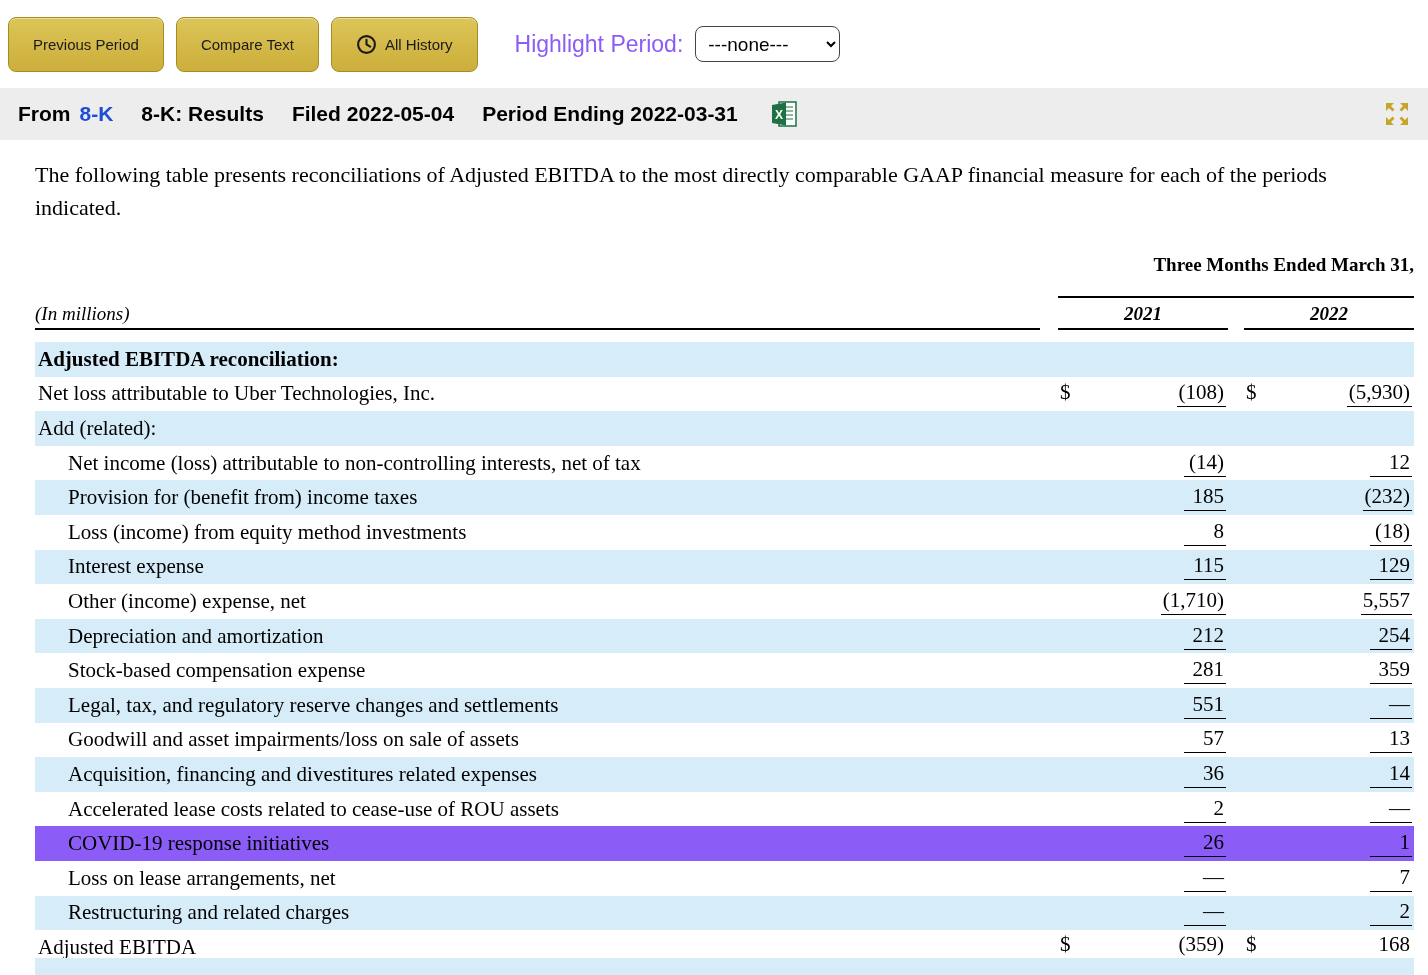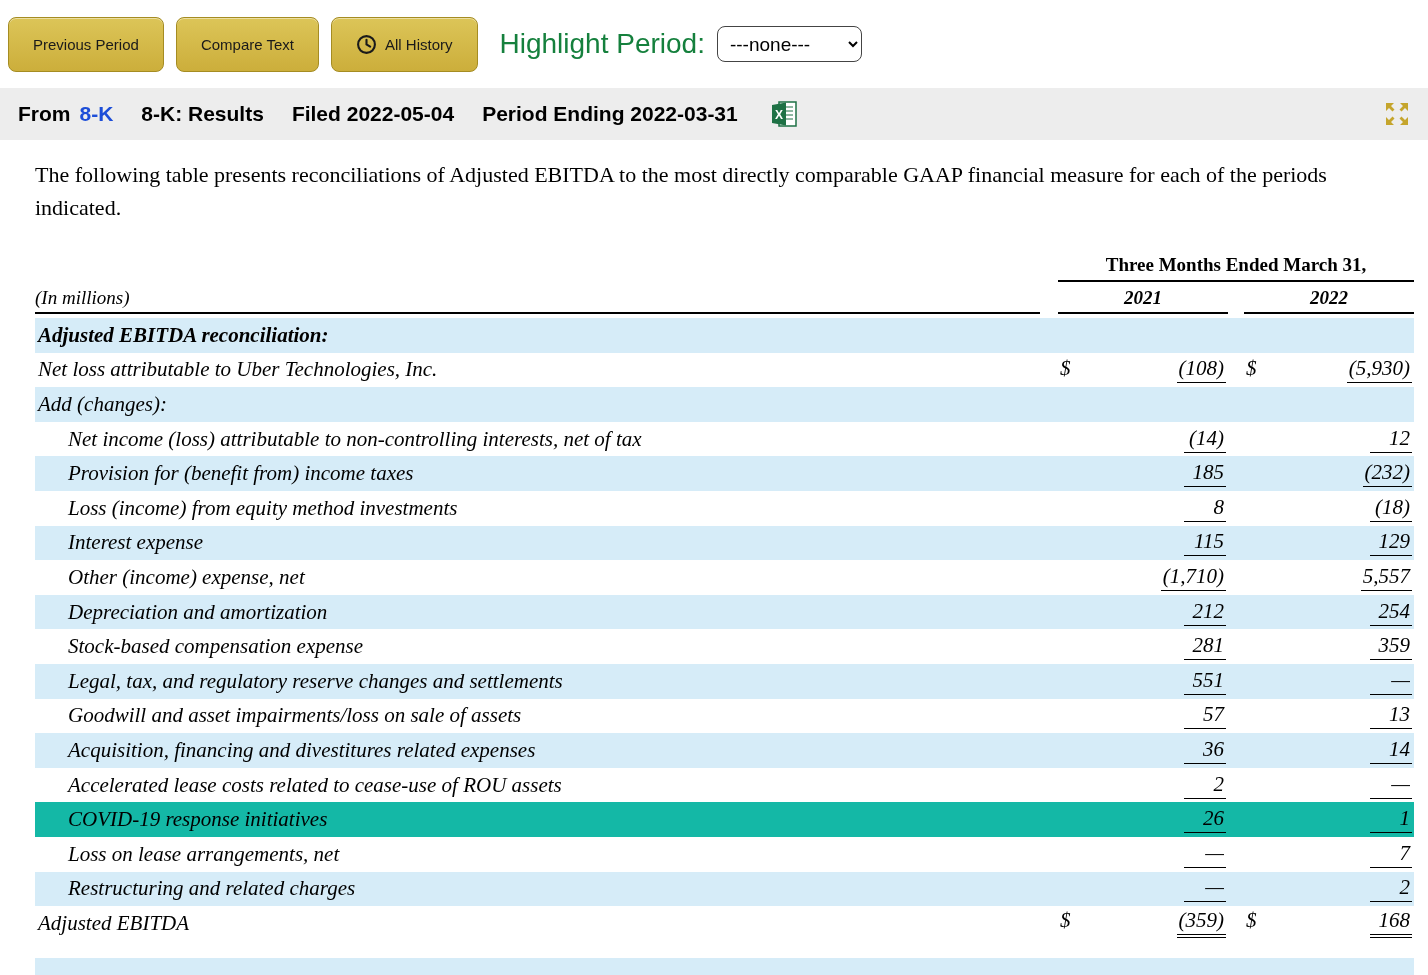--- a/index.html
+++ b/index.html
@@ -29,21 +29,21 @@
     font-size:15px;
     color:#1a1a1a;
     font-family:"Liberation Sans","DejaVu Sans",sans-serif;
     display:flex;
     align-items:center;
     gap:8px;
     cursor:pointer;
     box-shadow:inset 0 1px 0 rgba(255,255,255,.45);
   }
   .clock-wrap { display:flex; align-items:center; }
-  .hp-label { font-size:28px; color:#15803d; margin-left:10px; }
+  .hp-label { font-size:23px; color:#8b5cf6; margin-left:25px; }
   .hp-select {
     font-family:"Liberation Sans","DejaVu Sans",sans-serif;
     font-size:19px;
     height:36px;
     min-width:145px;
     border:1.5px solid #444;
     border-radius:8px;
     background:#fff;
     padding:2px 8px;
   }
@@ -76,37 +76,37 @@
   .thead { display:flex; align-items:flex-end; margin-top:30px; }
   .thead-left {
     flex:1;
     border-bottom:2px solid #000;
     padding-bottom:3px;
     margin-right:18px;
   }
   .inmillions { font-style:italic; font-size:19px; }
   .thead-right { width:356px; }
   .group-h {
-    text-align:center;
+    text-align:right;
     font-weight:bold;
     font-size:19px;
     border-bottom:2px solid #000;
-    padding-bottom:4px;
+    padding-bottom:20px;
   }
   .col-hs { display:flex; gap:16px; padding-top:5px;font-style:italic; }
   .col-h {
     width:170px;
     text-align:center;
     font-weight:bold;
     font-size:19px;
     border-bottom:2px solid #000;
     padding-bottom:3px;
   }
   
-  .tbody { margin-top:4px;font-style:italic; }
+  .tbody { margin-top:12px; }
   .trow {
     display:flex;
     align-items:center;
     height:34.6px;
     font-size:21px;
   }
   .tlabel { flex:1; padding-left:3px; white-space:nowrap; overflow:hidden; }
   .tlabel.ind { padding-left:33px; }
   .tlabel.b { font-weight:bold; }
   .tvals { width:356px; display:flex; gap:16px; }
@@ -219,21 +219,21 @@
             <span class="dollar">$</span>
             <span class="val u1">(108)</span>
           </div>
           <div class="tcell">
             <span class="dollar">$</span>
             <span class="val u1">(5,930)</span>
           </div>
         </div>
       </div>
       <div class="trow" style="background: rgb(214, 236, 248);">
-        <div class="tlabel">Add (changes):</div>
+        <div class="tlabel">Add (related):</div>
         <div class="tvals">
           <div class="tcell">
             <span class="dollar"></span>
             <span class="val"></span>
           </div>
           <div class="tcell">
             <span class="dollar"></span>
             <span class="val"></span>
           </div>
         </div>
@@ -374,21 +374,21 @@
           <div class="tcell">
             <span class="dollar"></span>
             <span class="val u1">2</span>
           </div>
           <div class="tcell">
             <span class="dollar"></span>
             <span class="val u1">—</span>
           </div>
         </div>
       </div>
-      <div class="trow" style="background: #14b8a6; justify-content: space-between;">
+      <div class="trow" style="background: #8b5cf6; justify-content: space-between;">
         <div class="tlabel ind">COVID-19 response initiatives</div>
         <div class="tvals">
           <div class="tcell">
             <span class="dollar"></span>
             <span class="val u1">26</span>
           </div>
           <div class="tcell">
             <span class="dollar"></span>
             <span class="val u1">1</span>
           </div>

